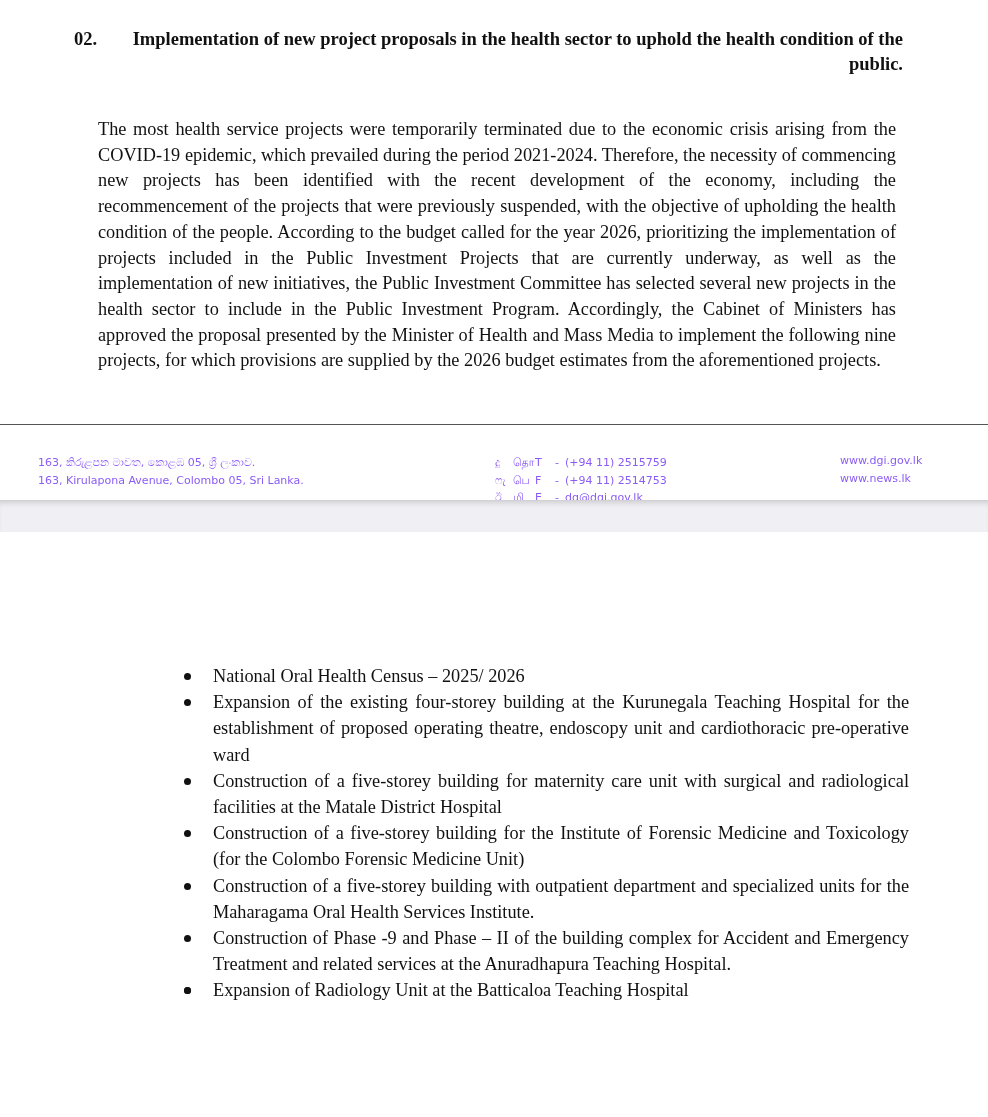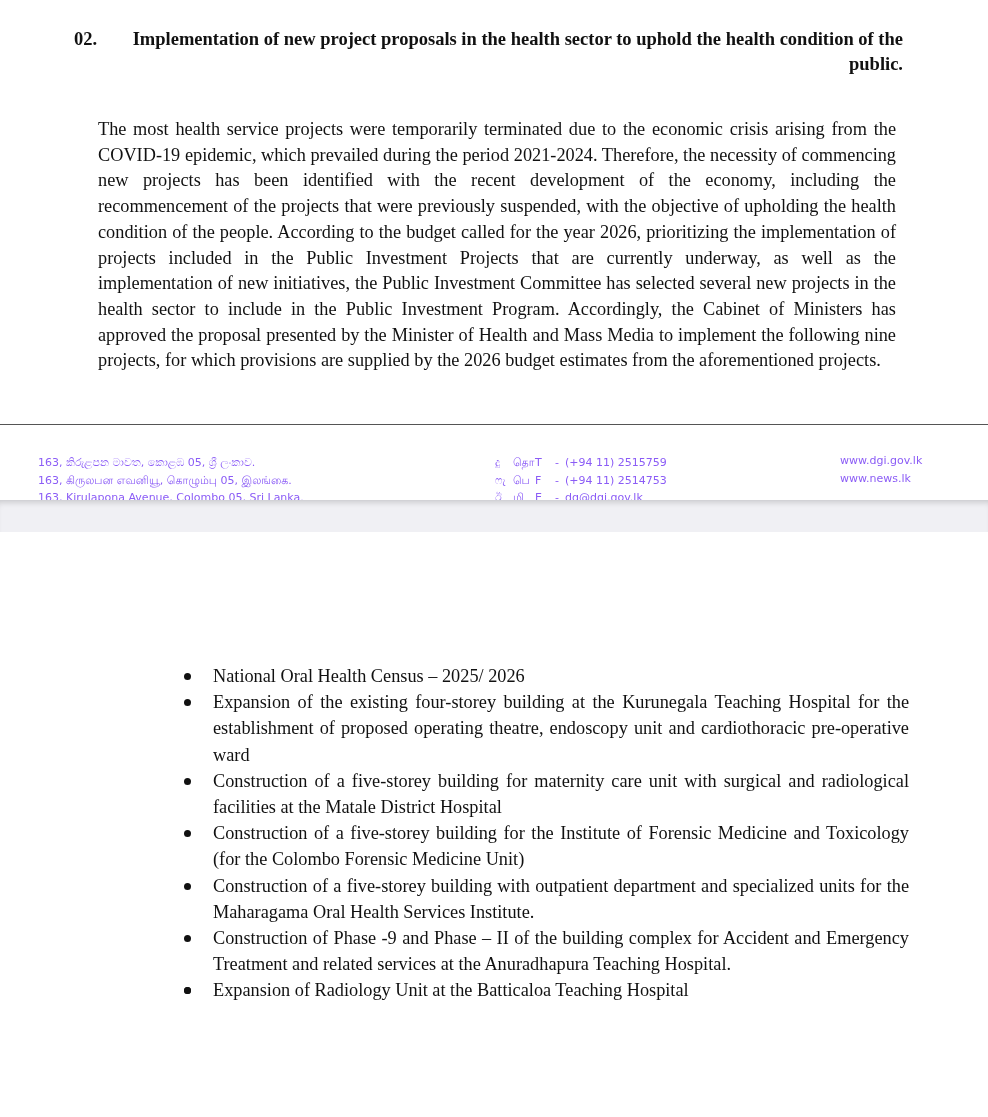--- a/index.html
+++ b/index.html
@@ -145,21 +145,20 @@
     <span class="txt">Implementation of new project proposals in the health sector to uphold the health condition of the public.</span>
   </div>
 
   <div class="para">The most health service projects were temporarily terminated due to the economic crisis arising from the COVID-19 epidemic, which prevailed during the period 2021-2024. Therefore, the necessity of commencing new projects has been identified with the recent development of the economy, including the recommencement of the projects that were previously suspended, with the objective of upholding the health condition of the people. According to the budget called for the year 2026, prioritizing the implementation of projects included in the Public Investment Projects that are currently underway, as well as the implementation of new initiatives, the Public Investment Committee has selected several new projects in the health sector to include in the Public Investment Program. Accordingly, the Cabinet of Ministers has approved the proposal presented by the Minister of Health and Mass Media to implement the following nine projects, for which provisions are supplied by the 2026 budget estimates from the aforementioned projects.</div>
 
   <div class="sep-line"></div>
 
   <div class="footer">
     <div class="addr">
       <div>163, කිරුළපන මාවත, කොළඹ 05, ශ්‍රී ලංකාව.</div>
-      <div>163, கிருலபன எவனியூ, கொழும்பு 05, இலங்கை.</div>
       <div>163, Kirulapona  Avenue, Colombo 05,  Sri Lanka.</div>
     </div>
 
     <div class="contact">
       <div class="row">
         <span class="g1">දු</span>
         <span class="g2">தொ</span>
         <span class="lt">T</span>
         <span class="dash">-</span>
         <span>(+94 11) 2515759</span>

